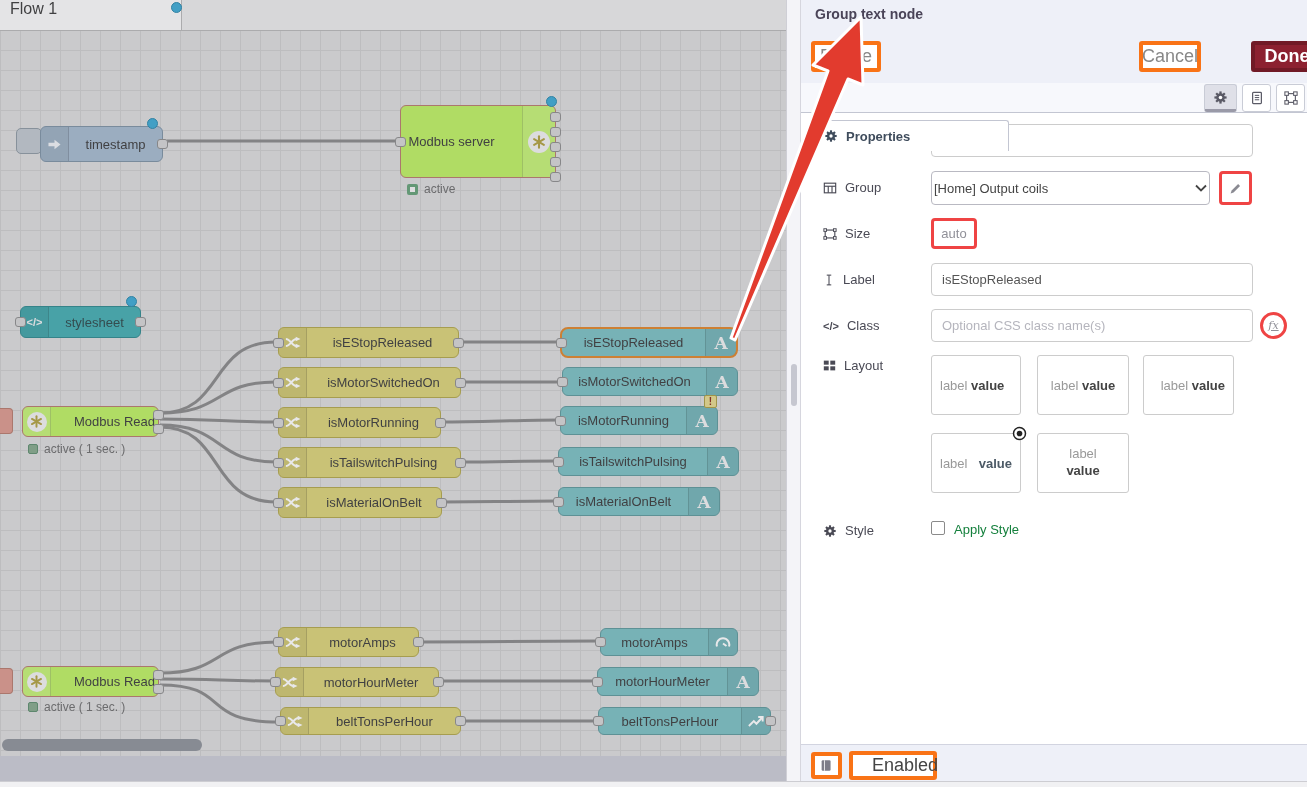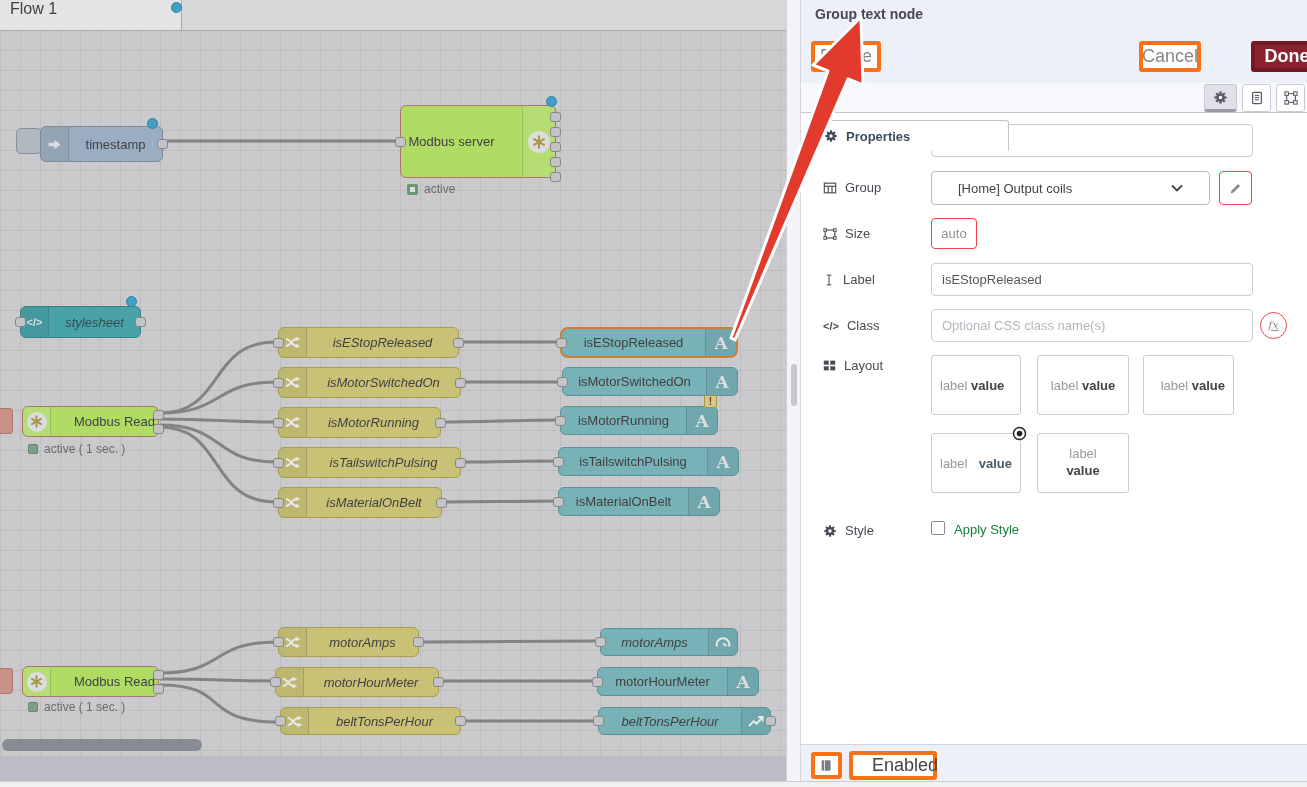--- a/index.html
+++ b/index.html
@@ -14,21 +14,21 @@
   .node{position:absolute;border:1px solid;border-radius:6px;display:flex;align-items:stretch;font-size:13px;color:#3c3c3c;box-sizing:border-box;z-index:2;}
   .nlabel{flex:1;display:flex;align-items:center;justify-content:center;padding:0 6px;white-space:nowrap;overflow:hidden;}
   .nicon{width:27px;display:flex;align-items:center;justify-content:center;background:rgba(0,0,0,0.06);}
   .nicon.l{border-right:1px solid rgba(0,0,0,0.14);border-radius:5px 0 0 5px;}
   .nicon.r{border-left:1px solid rgba(0,0,0,0.14);border-radius:0 5px 5px 0;}
   .inject{background:#a6bbcf;border-color:#7e93a5;}
   .modbus{background:#bef264;border-color:#b87c6e;gap:20px;}
   .change{background:#dbd378;border-color:#b3a84c;}
   .uitext{background:#7cc0c3;border-color:#5f9a9d;}
   .styleshnode{background:#45aeb2;border-color:#2f8a8e;}
-  .italic .nlabel{font-style:italic;}
+  .italic .nlabel{}
   .selected{border:2px solid #e0862c;border-radius:8px;}
   .port{position:absolute;width:11px;height:10px;background:#d6d6d6;border:1px solid #8f8f8f;border-radius:3px;box-sizing:border-box;}
   .pin{left:-6px;top:50%;transform:translateY(-50%);}
   .pout{right:-6px;top:50%;transform:translateY(-50%);}
   .bluedot{position:absolute;width:11px;height:11px;border-radius:50%;background:#3eabd4;border:1px solid #2c89ad;z-index:3;box-sizing:border-box;}
   .status{position:absolute;font-size:12px;color:#6e6e6e;display:flex;align-items:center;gap:6px;z-index:2;white-space:nowrap;}
   .sq{width:10px;height:10px;border-radius:2px;background:#86a98c;border:1px solid #5f8f6f;box-sizing:border-box;}
   .sqring{width:11px;height:11px;border-radius:2px;background:#f4f4f4;border:3px solid #66a278;box-sizing:border-box;}
   .injbtn{position:absolute;left:16px;top:128px;width:26px;height:26px;background:#c0c8ce;border:1px solid #8f9aa3;border-radius:5px;z-index:2;box-sizing:border-box;}
   .mcirc{width:22px;height:22px;border-radius:50%;background:#f2f2f2;display:flex;align-items:center;justify-content:center;}
@@ -49,22 +49,22 @@
   .traytitle{position:absolute;left:14px;top:6px;font-size:14px;font-weight:bold;color:#4a4458;}
   .btn{position:absolute;box-sizing:border-box;border:4px solid #f97316;border-radius:3px;background:#fff;color:#888;font-size:18px;display:flex;align-items:center;justify-content:center;cursor:pointer;}
   .btn.danger{background:#8c2130;border-color:#711a26;color:#fff;font-weight:bold;}
   .tabrow{position:absolute;left:0;top:83px;width:507px;height:30px;background:#f7f8fc;border-bottom:1px solid #c3c6d2;box-sizing:border-box;}
   .proptab{position:absolute;left:8px;top:83px;width:200px;height:31px;background:#fff;border:1px solid #c3c6d2;border-bottom:none;border-radius:3px 3px 0 0;display:flex;align-items:center;gap:8px;padding-left:14px;font-weight:bold;color:#3f4c5c;box-sizing:border-box;z-index:2;margin-top:37px;}
   .iconbtn{position:absolute;top:84px;height:28px;box-sizing:border-box;border:1px solid #c9ccd6;border-radius:3px;background:#fff;display:flex;align-items:center;justify-content:center;}
   .iconbtn.active{background:#dfe0e8;border-bottom:3px solid #9a9aa8;}
   .formrow-label{position:absolute;display:flex;align-items:center;gap:8px;color:#4a4a55;}
   .tinput{position:absolute;box-sizing:border-box;border:1px solid #ccc;border-radius:4px;height:33px;padding:0 10px;font-size:13px;color:#555;font-family:"Liberation Sans",sans-serif;background:#fff;}
   .tinput::placeholder{color:#b5b5bd;}
-  .tselect{position:absolute;box-sizing:border-box;border:1px solid #b9b9c2;border-radius:4px;height:34px;display:flex;align-items:center;padding:0 26px;color:#444;background:#fff;justify-content:space-between;}
-  .smallbtn{position:absolute;box-sizing:border-box;border:1px solid #ef4444;border-radius:4px;background:#fff;display:flex;align-items:center;justify-content:center;color:#909098;}
+  .tselect{position:absolute;box-sizing:border-box;border:1px solid #b9b9c2;border-radius:4px;height:34px;display:flex;align-items:center;padding:0 2px;color:#444;background:#fff;justify-content:space-between;}
+  .smallbtn{position:absolute;box-sizing:border-box;border:3px solid #ef4444;border-radius:4px;background:#fff;display:flex;align-items:center;justify-content:center;color:#909098;}
   .laycard{position:absolute;box-sizing:border-box;border:1px solid #ccc;border-radius:3px;background:#fff;display:flex;align-items:center;padding:0 8px;font-size:13px;}
   .laycard .ll{color:#999;}
   .laycard .lv{color:#444;font-weight:bold;}
   .radiomark{position:absolute;z-index:3;}
   .cb{display:inline-block;width:14px;height:14px;border:1px solid #8a8a8a;border-radius:2px;background:#fff;box-sizing:border-box;}
   .trayfooter{position:absolute;left:0;top:744px;width:507px;height:37px;background:#eef0f8;border-top:1px solid #d2d4e0;box-sizing:border-box;}
   .bottomstrip{position:absolute;left:0;top:781px;width:1307px;height:6px;background:#f1f1f3;border-top:1px solid #cdcdd2;box-sizing:border-box;z-index:20;}
   .arrowlayer{position:absolute;left:0;top:0;width:1307px;height:787px;z-index:60;pointer-events:none;}
 </style>
 </head>

